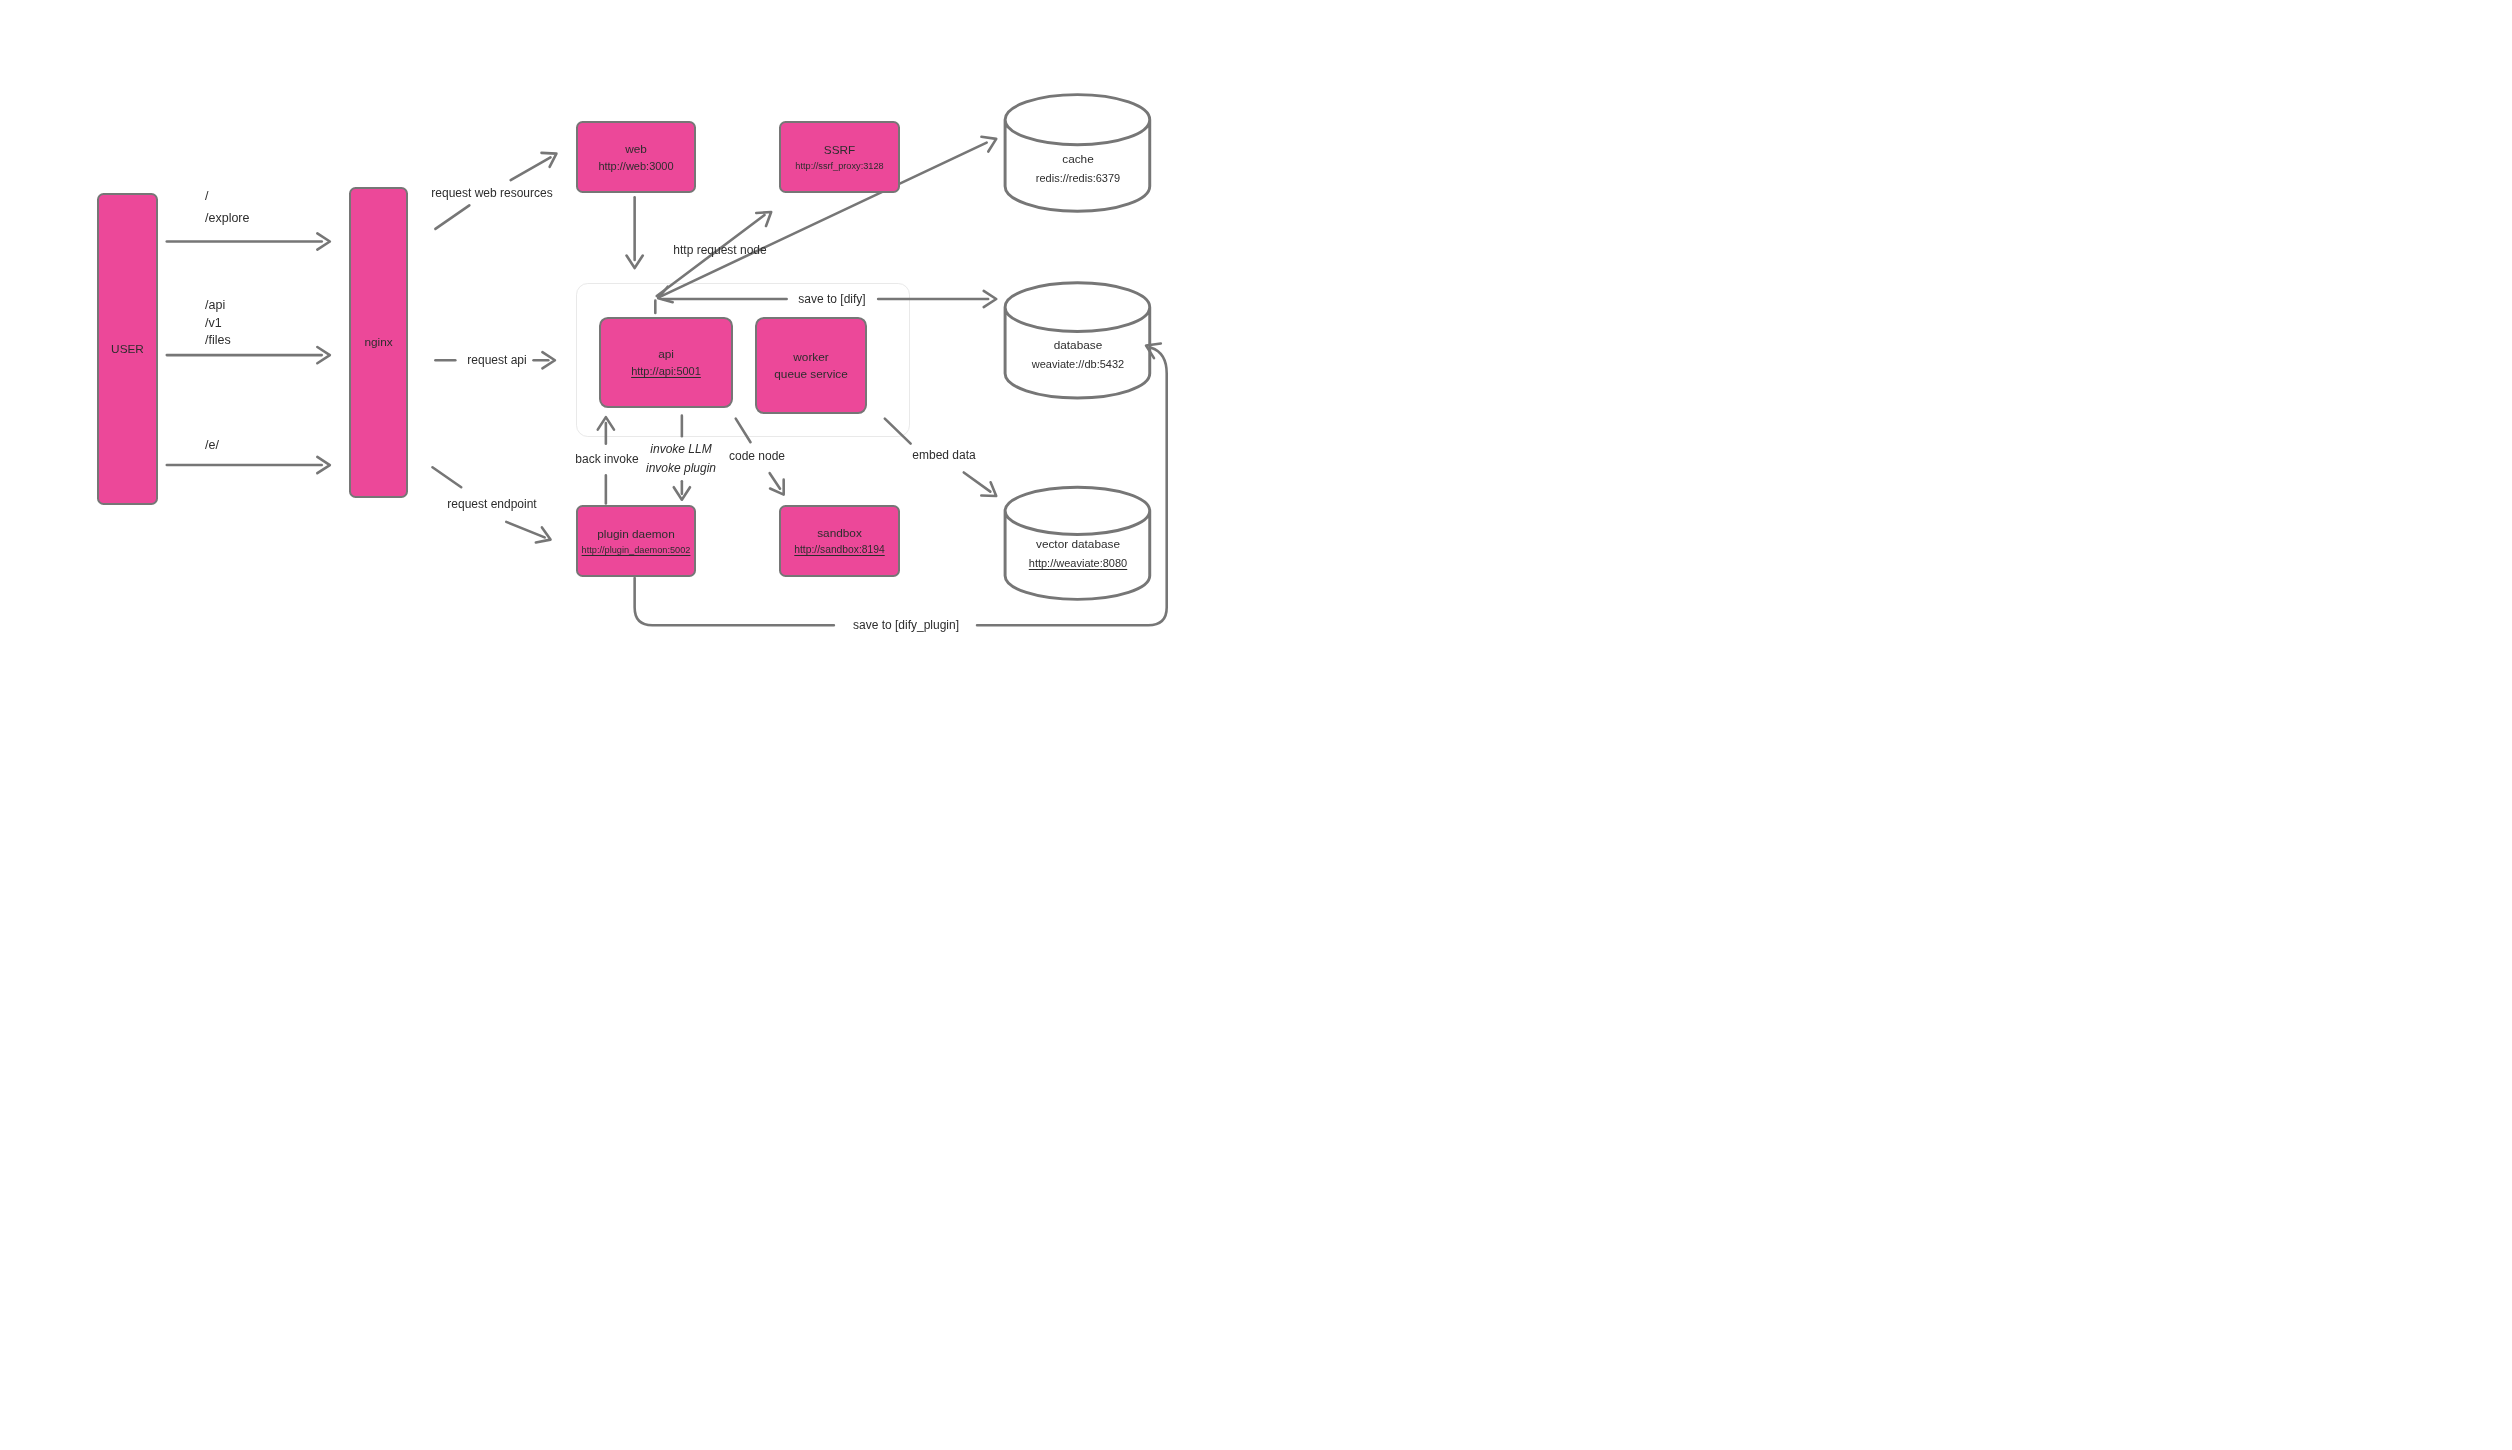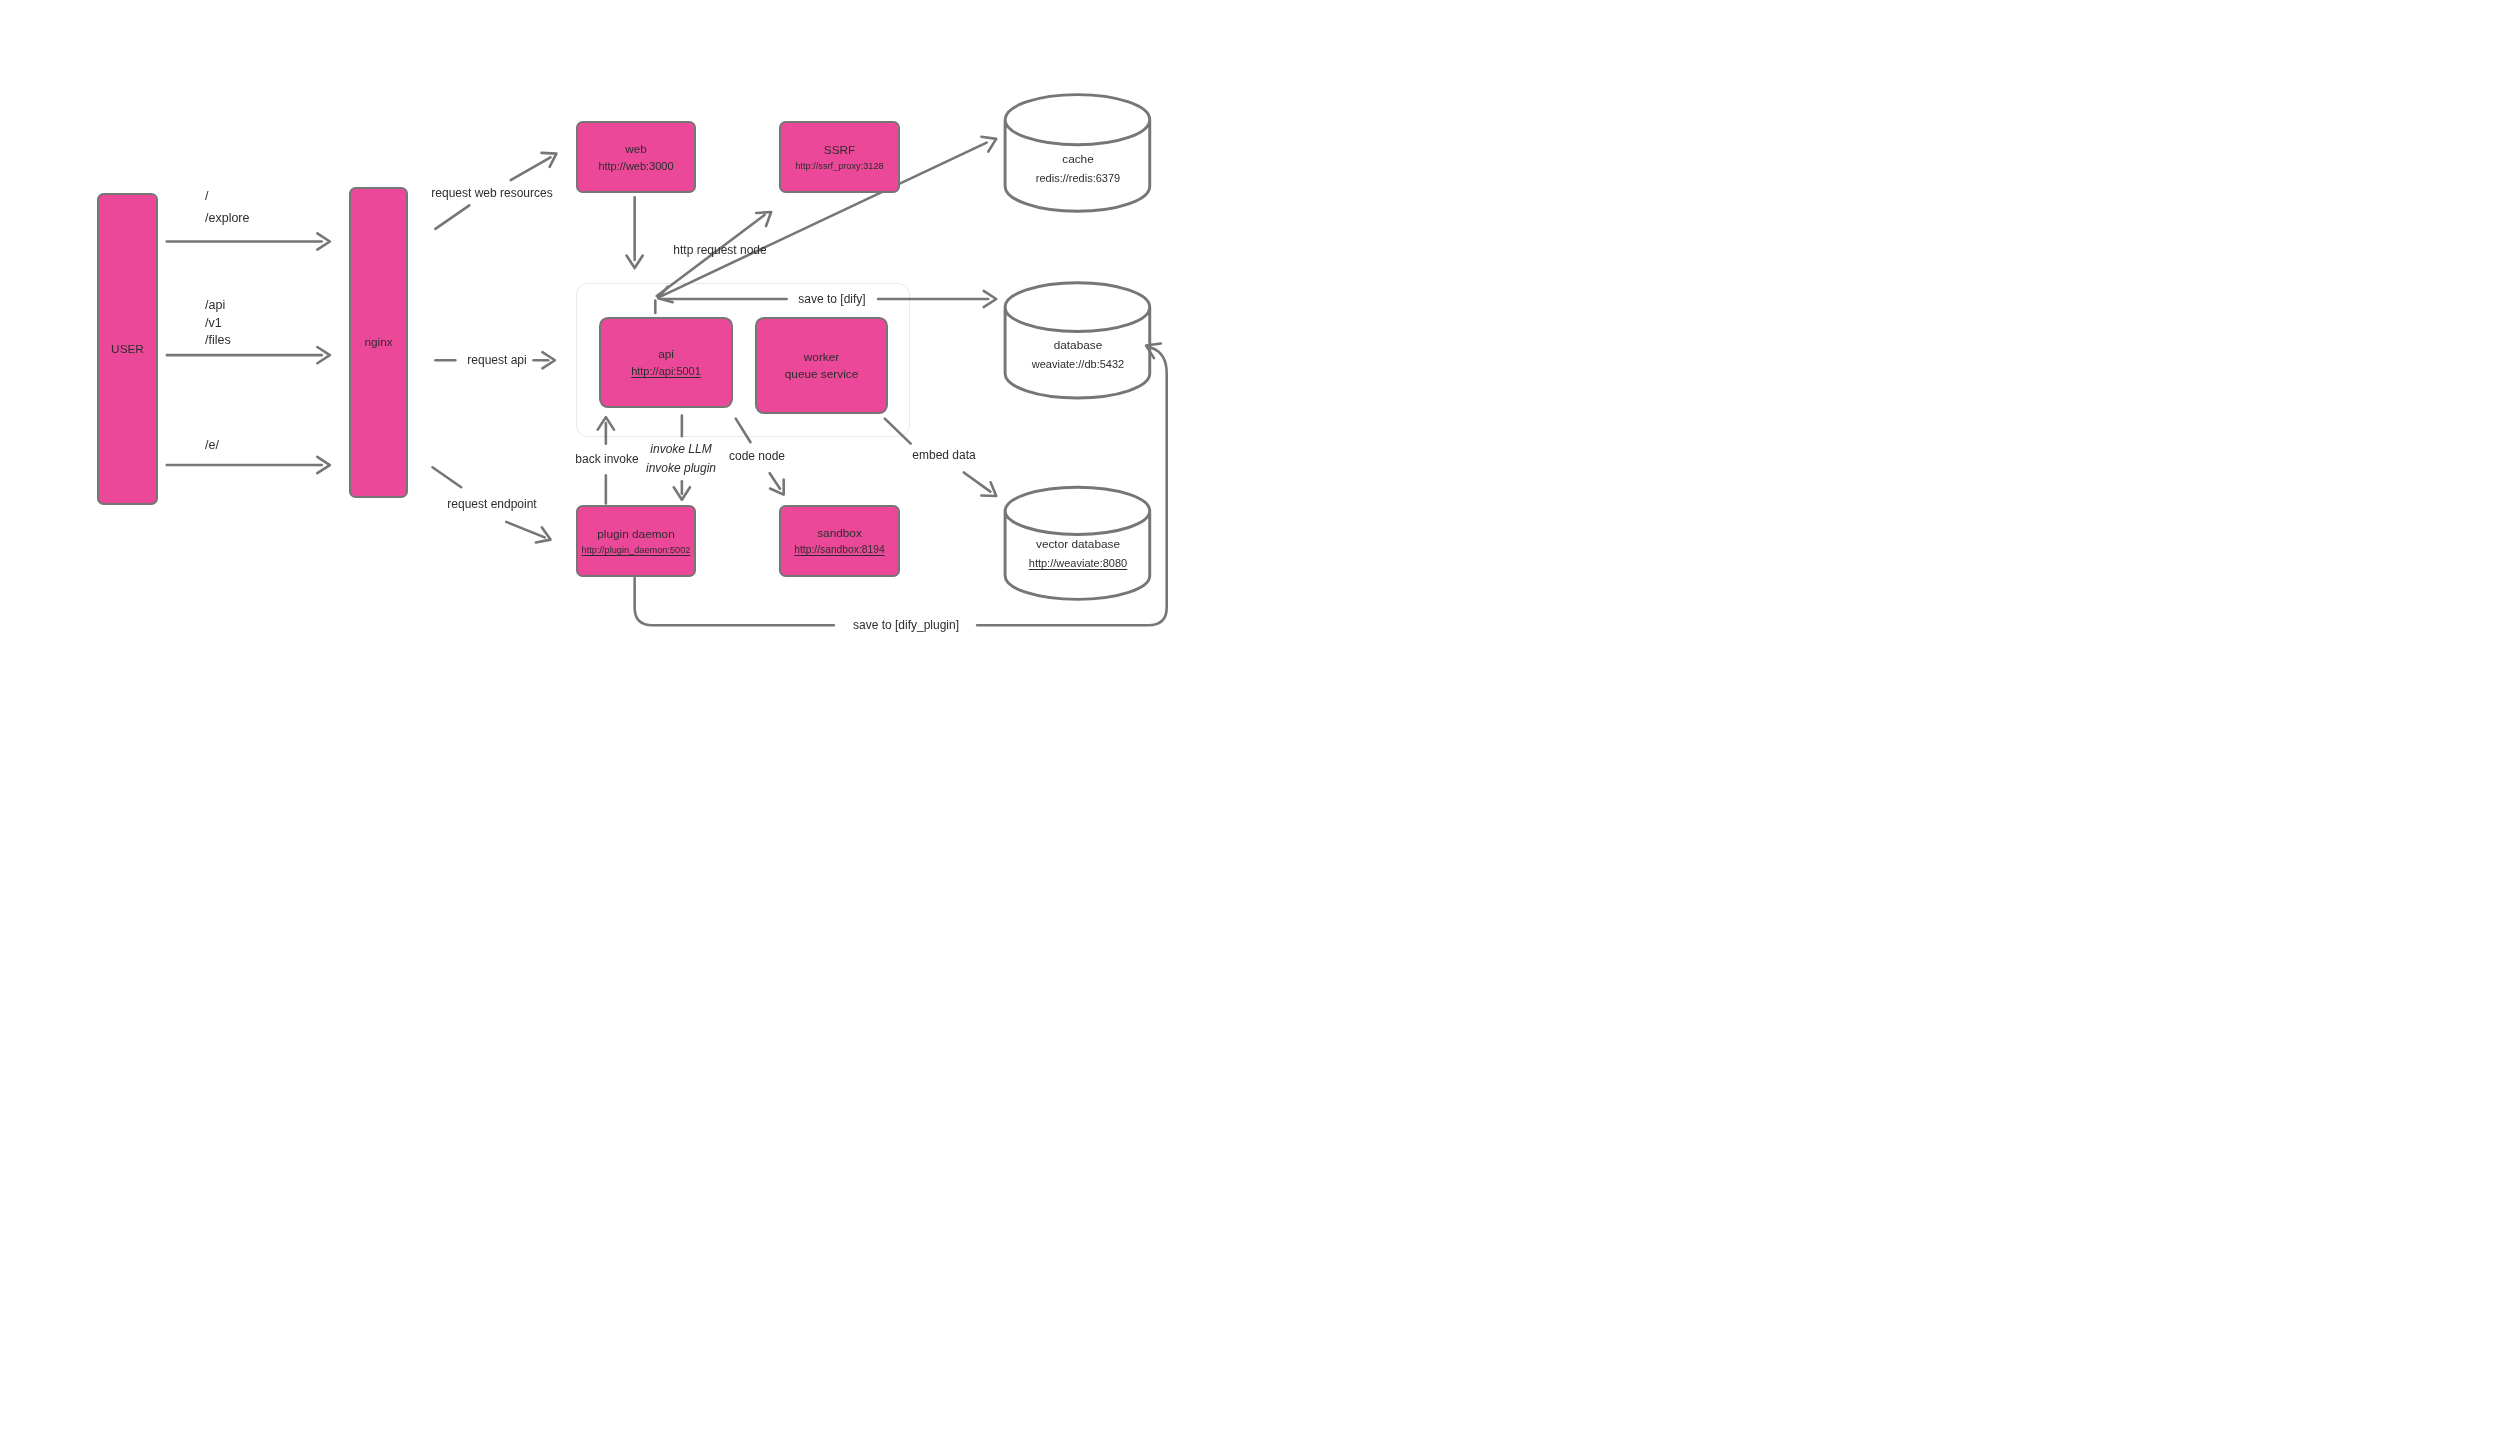--- a/index.html
+++ b/index.html
@@ -125,21 +125,21 @@
   <div class="node" style="left:779px;top:121px;width:121px;height:72px;">
     <span class="node-label">SSRF</span>
     <span class="small-url">http://ssrf_proxy:3128</span>
   </div>
 
   <div class="node" style="left:599px;top:317px;width:134px;height:91px;border-radius:8.9px;">
     <span class="node-label">api</span>
     <span class="node-url underlined">http://api:5001</span>
   </div>
 
-  <div class="node" style="left:755px;top:317px;width:133px;height:97px;border-radius:8.9px;">
+  <div class="node" style="left:755px;top:317px;width:112px;height:97px;border-radius:8.9px;">
     <span class="node-label">worker</span>
     <span class="node-label">queue service</span>
   </div>
 
   <div class="node" style="left:576px;top:505px;width:120px;height:72px;">
     <span class="node-label">plugin daemon</span>
     <span class="small-url underlined">http://plugin_daemon:5002</span>
   </div>
 
   <div class="node" style="left:779px;top:505px;width:121px;height:72px;">

